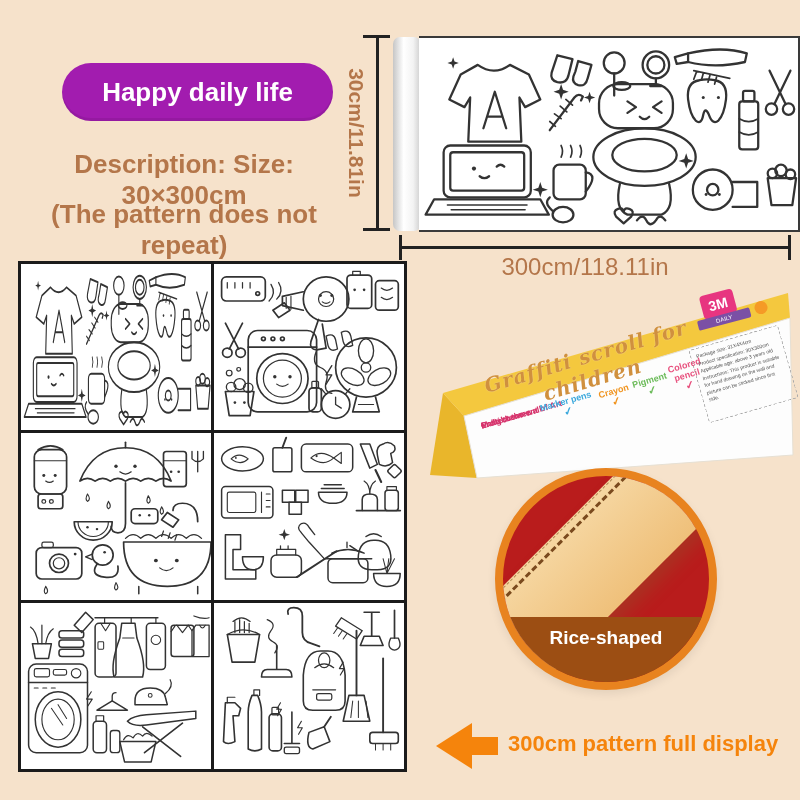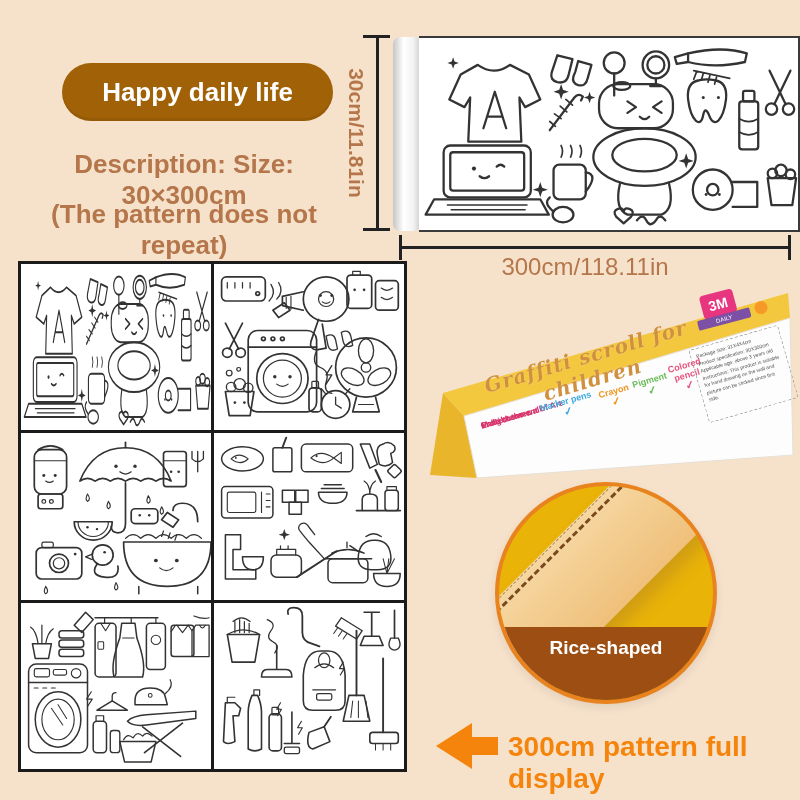--- a/index.html
+++ b/index.html
@@ -53,43 +53,43 @@
   .feat{position:static;display:flex;gap:4px;}
   .tool{transform:rotate(-16deg);text-align:center;font-weight:bold;width:60px;margin-left:-30px;}
   .tool .lbl{position:static;display:block;font-size:9px;}
   .tool .chk{position:static;display:block;font-size:11px;line-height:10px;}
   .t0{left:142px;top:116px;}.t1{left:190px;top:106px;}.t2{left:226px;top:95px;}.t3{left:262px;top:80px;}
   .fineprint{left:272px;top:56px;width:93px;height:76px;transform:rotate(-16deg);border:1px dashed #aaa;
              border-radius:3px;padding:4px 5px;font-size:5px;line-height:7.5px;color:#555;}
   .fineprint div{position:static;}
 
   
-  .tearc{left:495px;top:482px;width:222px;height:222px;border:4px solid #404040;border-radius:50%;
-         background:#eab308;overflow:hidden;box-shadow:0 4px 10px rgba(0,0,0,.08);}
+  .tearc{left:495px;top:468px;width:222px;height:222px;border:8px solid #404040;border-radius:50%;
+         background:#b91c1c;overflow:hidden;box-shadow:0 4px 10px rgba(0,0,0,.08);}
   .stripe{left:-70px;top:30px;width:340px;height:96px;transform:rotate(-45deg);
           background:linear-gradient(180deg,#F6D7A2,#EFC07A);box-shadow:10px 12px 16px rgba(140,100,50,.28);}
   .perf{left:0;right:0;top:8px;border-top:3.5px dashed #7A4A1E;}
   .perf2{left:0;right:0;top:1px;border-top:1.5px dashed #B08850;}
   .chord{left:0;right:0;top:141px;bottom:0;background:#9C4E13;text-align:center;color:#fff;
          font-weight:bold;font-size:19px;line-height:26px;padding-top:8px;}
   .chord div{position:static;}
 
   
   .arrowhead{left:436px;top:723px;width:0;height:0;border-top:23px solid transparent;
              border-bottom:23px solid transparent;border-right:36px solid #F5840C;}
   .arrowtail{left:471px;top:737px;width:27px;height:18px;background:#F5840C;}
-  .footlabel{left:508px;top:731px;width:290px;font-size:28px;font-weight:bold;color:#F5840C;}
+  .footlabel{left:508px;top:731px;width:290px;font-size:22px;font-weight:bold;color:#F5840C;}
   .defs{width:0;height:0;position:absolute;}
 </style>
 </head>
 <body>
 
 <div class="stage">
 
-  <div class="pill" style="background-color: #a16207;">
+  <div class="pill" style="background-color: #a21caf;">
     <span>Happy daily life</span>
   </div>
   <div class="desc l1">Description: Size: 30×300cm</div>
   <div class="desc l2">(The pattern does not repeat)</div>
 
   <div class="roll">
     <div class="tube"></div>
     <div class="sheet">
       <svg class="fillsvg" preserveAspectRatio="none" viewBox="0 0 400 200">
           <use href="#s-daily"></use>

